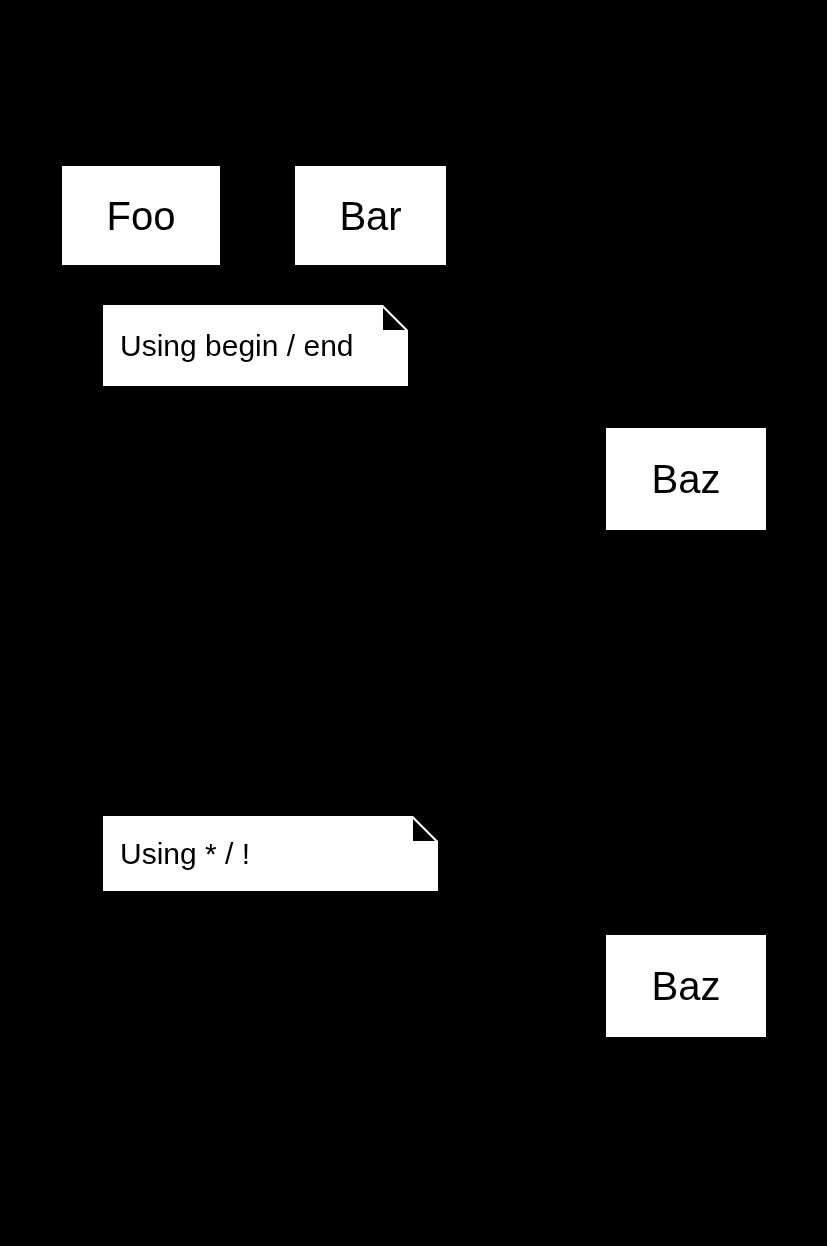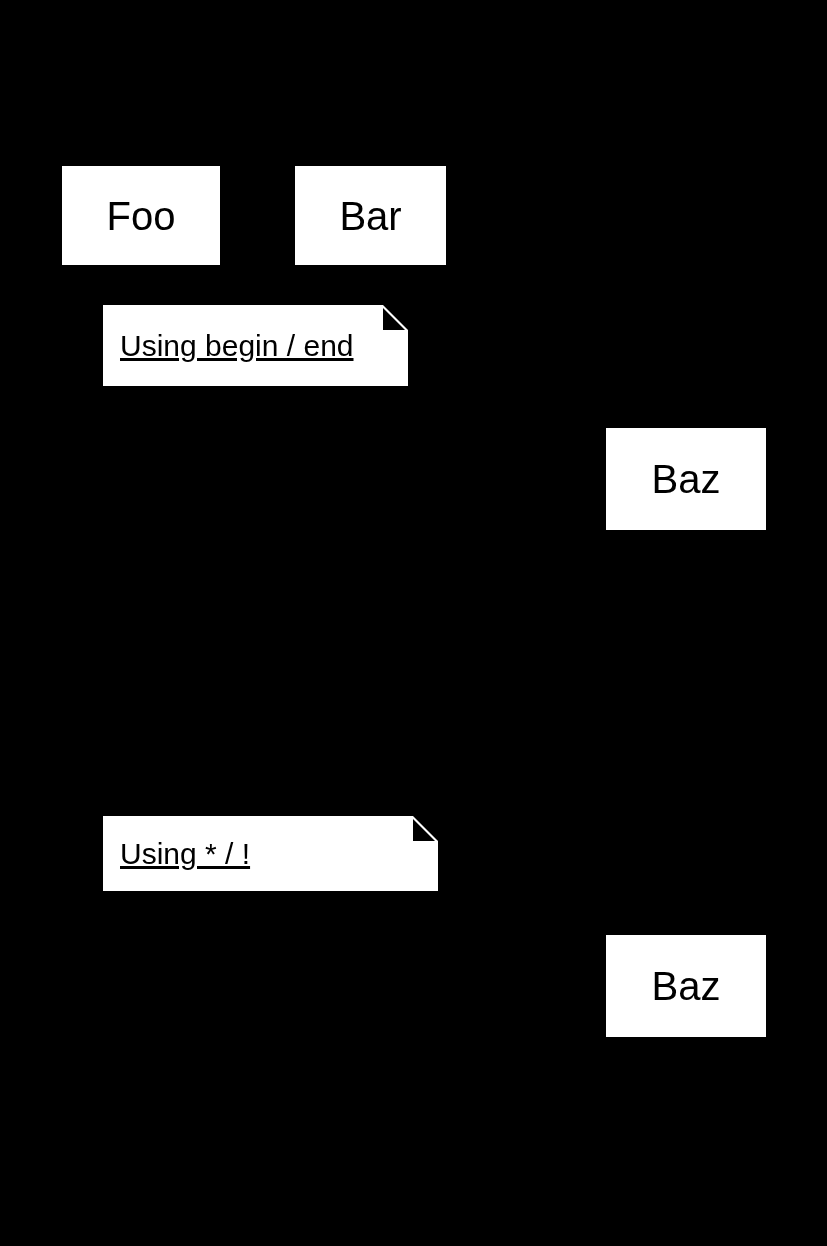--- a/index.html
+++ b/index.html
@@ -75,21 +75,20 @@
     left: 17px;
     top: 0;
     bottom: 0;
     right: 30px;
     display: flex;
     align-items: center;
     color: #000000;
     font-size: 30px;
     line-height: 1.1;
     white-space: nowrap;
-    text-decoration: underline;
   }
 
   
   .lifeline {
     position: absolute;
     width: 2px;
     background: #000000;
   }
 </style>
 </head>

